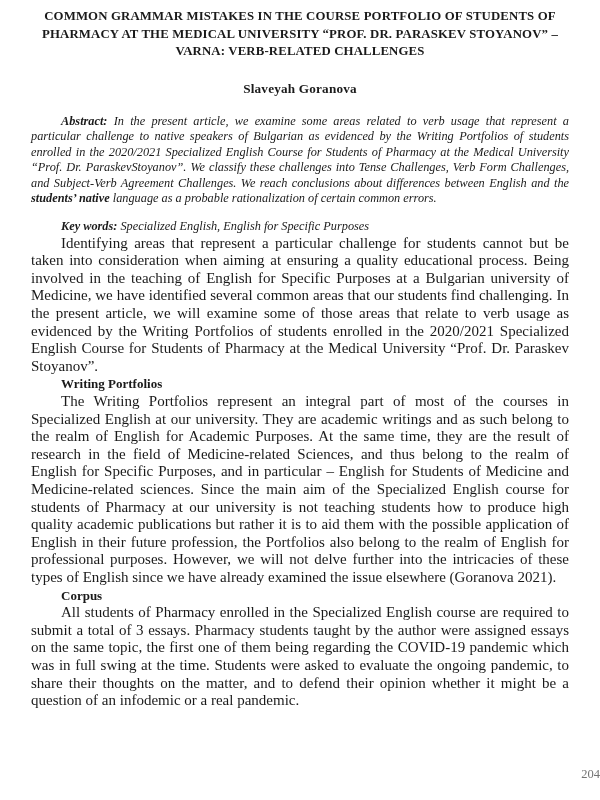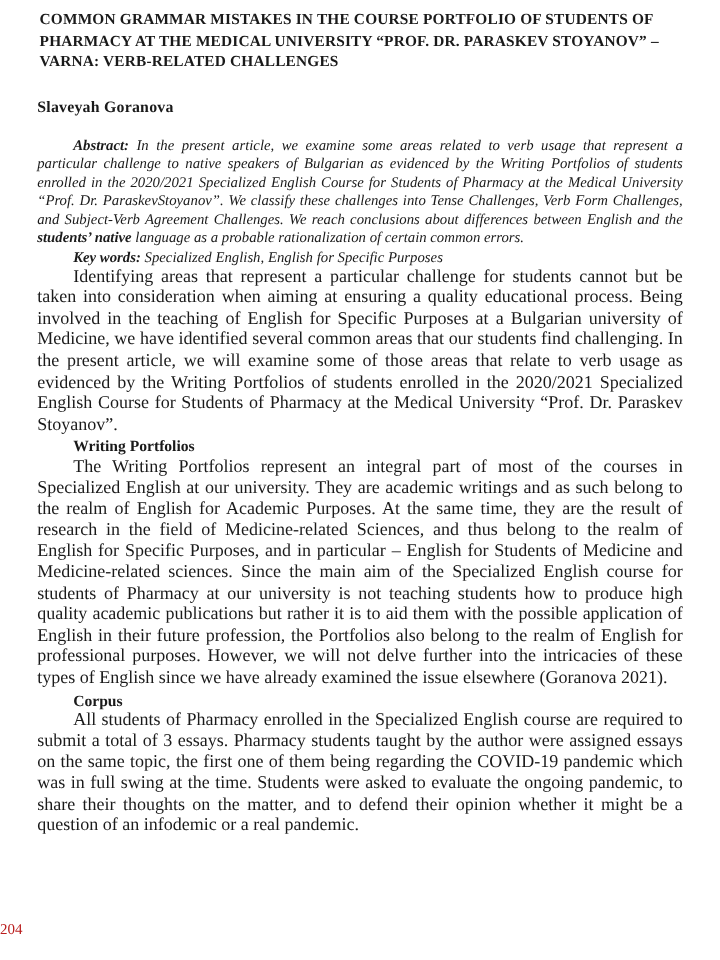--- a/index.html
+++ b/index.html
@@ -21,41 +21,41 @@
     box-sizing: border-box;
     padding: 4px 31px 0 31px;
     background: #fff;
   }
 
   
   .title {
     font-weight: bold;
     font-size: 12.8px;
     line-height: 17.5px;
-    text-align: left;
+    text-align: center;
     letter-spacing: 0.15px;
     margin: 4px 0 0 0;
     padding: 0 2px;
   }
   .author {
     font-weight: bold;
     font-size: 13.2px;
-    text-align: left;
+    text-align: center;
     margin: 20px 0 0 0;
     letter-spacing: 0.2px;
   }
 
   
   .abstract {
     font-style: italic;
     font-size: 12.3px;
     line-height: 15.6px;
     text-align: justify;
     text-justify: inter-word;
-    margin: 17px 0 0 0;
+    margin: 17px 0 12px 0;
     text-indent: 30px;
   }
   .abstract .lbl {
     font-weight: bold;
     font-style: italic;
   }
   .abstract .semi {
     font-weight: 600;
   }
   .keywords {
@@ -98,23 +98,23 @@
     text-indent: 30px;
     hyphens: none;
   }
 
   
   .page-number {
     position: absolute;
     left: 0;
     right: 0;
     bottom: 18px;
-    text-align: left;
+    text-align: right;
     font-size: 12.5px;
-    color: #b91c1c;
+    color: #737373;
     margin-top: 16px;
   }
 </style>
 </head>
 <body>
 
 <div class="page">
 
   <h1 class="title">COMMON GRAMMAR MISTAKES IN THE COURSE PORTFOLIO OF STUDENTS OF PHARMACY AT THE MEDICAL UNIVERSITY “PROF. DR. PARASKEV STOYANOV” – VARNA: VERB-RELATED CHALLENGES</h1>
 

